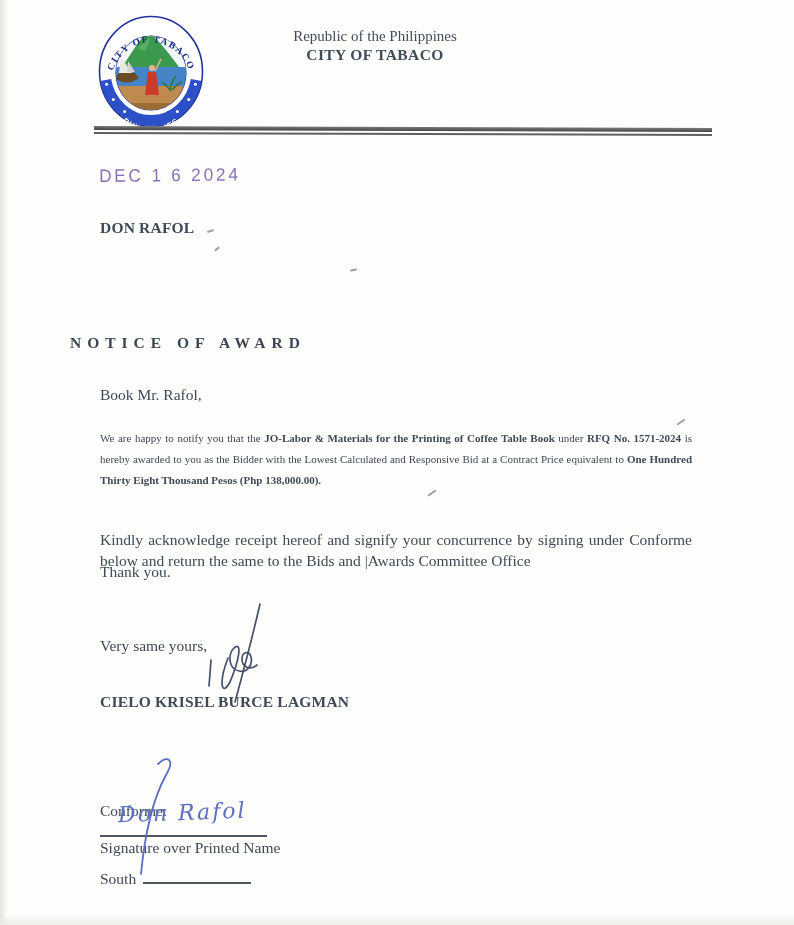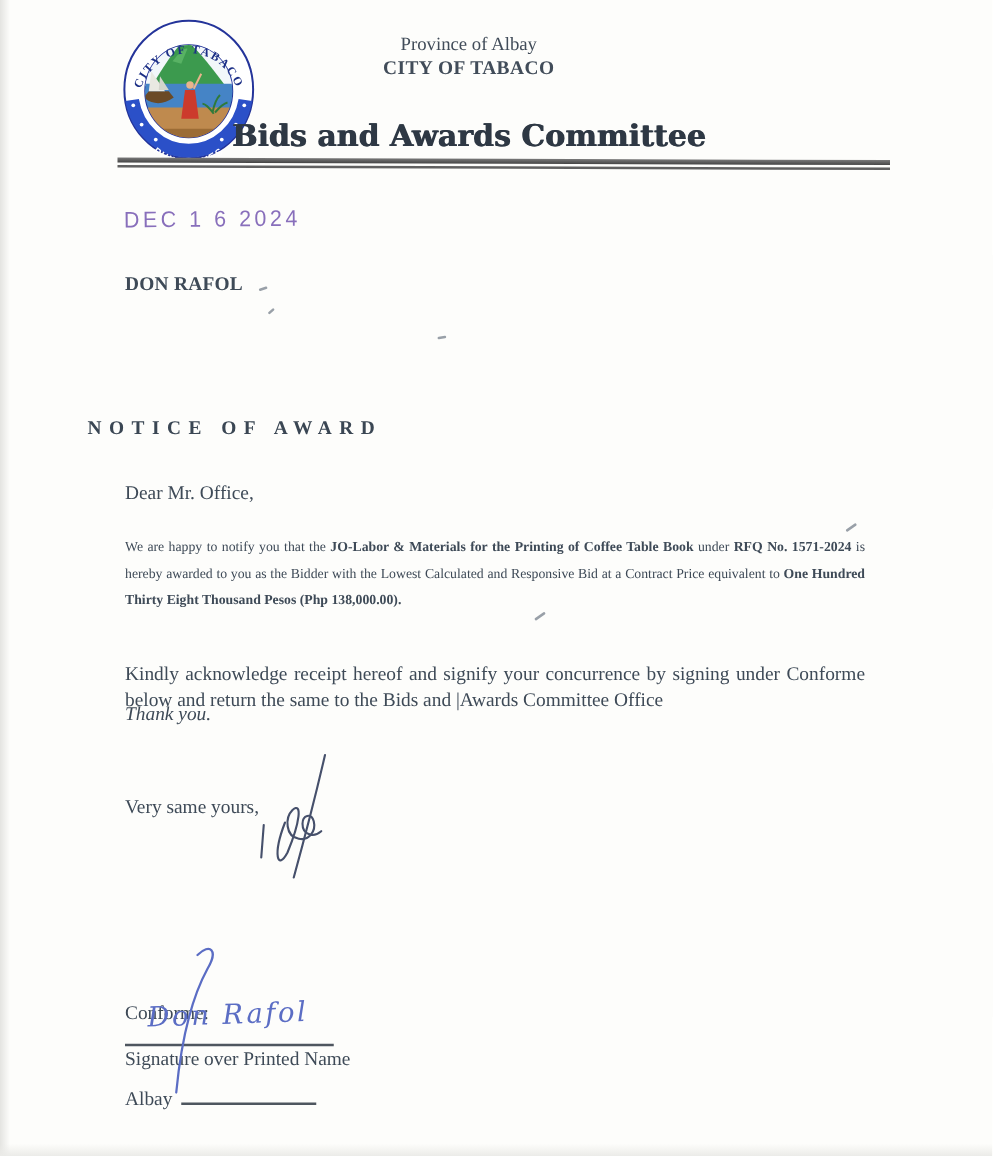--- a/index.html
+++ b/index.html
@@ -37,21 +37,21 @@
 
   .title{position:absolute;left:70px;top:334px;width:616px;text-align:left;
     font-weight:bold;font-size:15.5px;letter-spacing:6px;color:#3a4653;}
 
   .salutation{position:absolute;left:100px;top:386px;font-size:15.5px;}
 
   .p1{position:absolute;left:100px;top:417px;width:592px;font-size:11px;
     line-height:21.2px;text-align:justify;}
   .p2{position:absolute;left:100px;top:513px;width:592px;font-size:15.5px;
     line-height:21.2px;text-align:justify;}
-  .thanks{position:absolute;left:100px;top:563px;font-size:15.5px;font-style:italic;}
+  .thanks{position:absolute;left:100px;top:563px;font-size:15.5px;}
   .b{font-weight:bold;}
 
   
   .valediction{position:absolute;left:100px;top:637px;font-size:15.5px;}
   .mayor-sig{position:absolute;left:198px;top:596px;width:112px;height:112px;}
   .signer{position:absolute;left:100px;top:692px;font-size:15.5px;line-height:19px;}
   .signer .nm{font-weight:bold;letter-spacing:.2px;}
 
   
   .conforme-label{position:absolute;left:100px;top:762px;font-size:15.5px;margin-top:40px;}
@@ -116,66 +116,66 @@
     </g>
     <text font-family="Liberation Serif, serif" font-weight="bold" font-size="9.5" fill="#1c2f86" letter-spacing="1.5">
       <textPath href="#topArc" startOffset="50%" text-anchor="middle">CITY OF TABACO</textPath>
     </text>
     <text font-family="Liberation Sans, sans-serif" font-weight="bold" font-size="8" fill="#ffffff" letter-spacing="1.2">
       <textPath href="#bottomArc" startOffset="50%" text-anchor="middle">PHILIPPINES</textPath>
     </text>
   </svg>
 
   <div class="header-text">
-    <div>Province of Albay</div>
+    <div>Republic of the Philippines</div>
     <div class="header-city">CITY OF TABACO</div>
   </div>
-  <div class="committee">Bids and Awards Committee</div>
   <div class="rule">
     <div class="thick"></div>
       <div class="thin"></div>
   </div>
 
   <div class="stamp">DEC 1 6  2024</div>
 
   <div class="recipient">
     <div class="name">DON RAFOL</div>
   </div>
 
   <div class="title">NOTICE OF AWARD</div>
 
-  <div class="salutation">Dear Mr. Office,</div>
+  <div class="salutation">Book Mr. Rafol,</div>
 
   <p class="p1"><span>We are happy to notify you that the </span><span class="b">JO-Labor &amp; Materials for the Printing of Coffee Table Book</span><span> under </span><span class="b">RFQ No. 1571-2024</span><span> is hereby awarded to you as the Bidder with the Lowest Calculated and Responsive Bid at a Contract Price equivalent to </span><span class="b">One Hundred Thirty Eight Thousand Pesos (Php 138,000.00).</span></p>
 
   <p class="p2">Kindly acknowledge receipt hereof and signify your concurrence by signing under Conforme below and return the same to the Bids and |Awards Committee Office</p>
   <div class="thanks">Thank you.</div>
 
   <div class="valediction">Very same yours,</div>
   <svg class="mayor-sig" viewBox="0 0 112 112">
     <g fill="none" stroke="#46506b" stroke-width="1.7" stroke-linecap="round">
       <path d="M 62,8 C 56,34 48,66 37,106"></path>
       <path d="M 30,62 C 20,88 24,101 32,86 C 42,62 44,45 36,52 C 30,58 30,73 41,75 C 49,77 55,69 53,61 C 51,54 44,56 44,63 C 44,71 52,75 59,69"></path>
       <path d="M 13,64 L 11,90"></path>
     </g>
   </svg>
   <div class="signer">
+    <div class="nm">CIELO KRISEL BURCE LAGMAN</div>
   </div>
 
   <div class="conforme-label">Conforme:</div>
   <svg class="conf-sig-svg" viewBox="0 0 200 130">
     <g fill="none" stroke="#5b6dc4" stroke-width="1.8" stroke-linecap="round">
       <path d="M 62,12 C 72,2 79,8 70,23 C 58,45 49,80 45,122"></path>
     </g>
   </svg>
   <div class="hand">Don Rafol</div>
   <div class="sig-line"></div>
   <div class="sig-caption">Signature over Printed Name</div>
   <div class="date-row">
-    <span>Albay</span><span class="date-line"></span>
+    <span>South</span><span class="date-line"></span>
   </div>
 
   <div class="pen-mark m1"></div>
   <div class="pen-mark m2"></div>
   <div class="pen-mark m3"></div>
   <div class="pen-mark m4"></div>
   <div class="pen-mark m5"></div>
 </div>
 
 </body></html>

